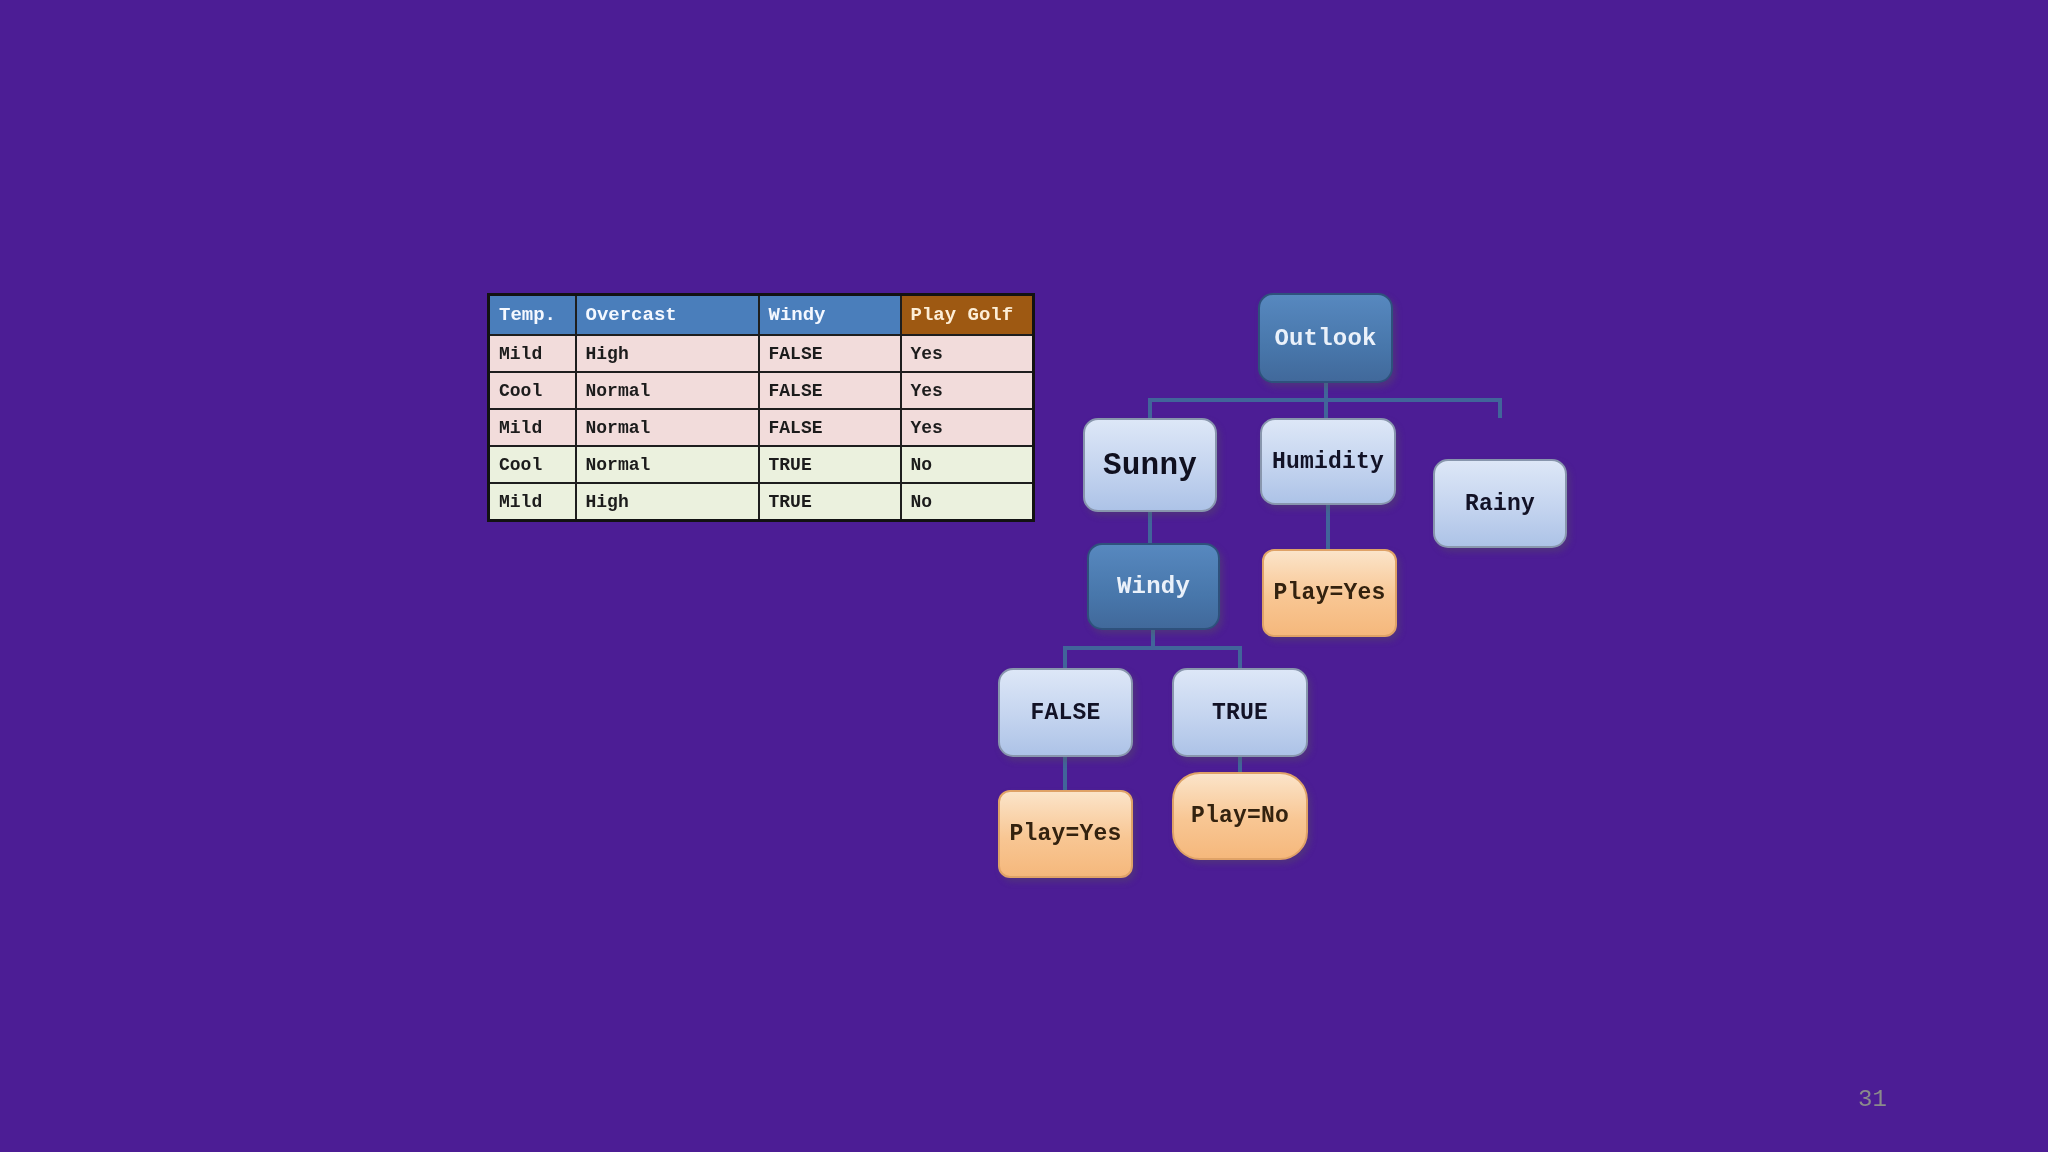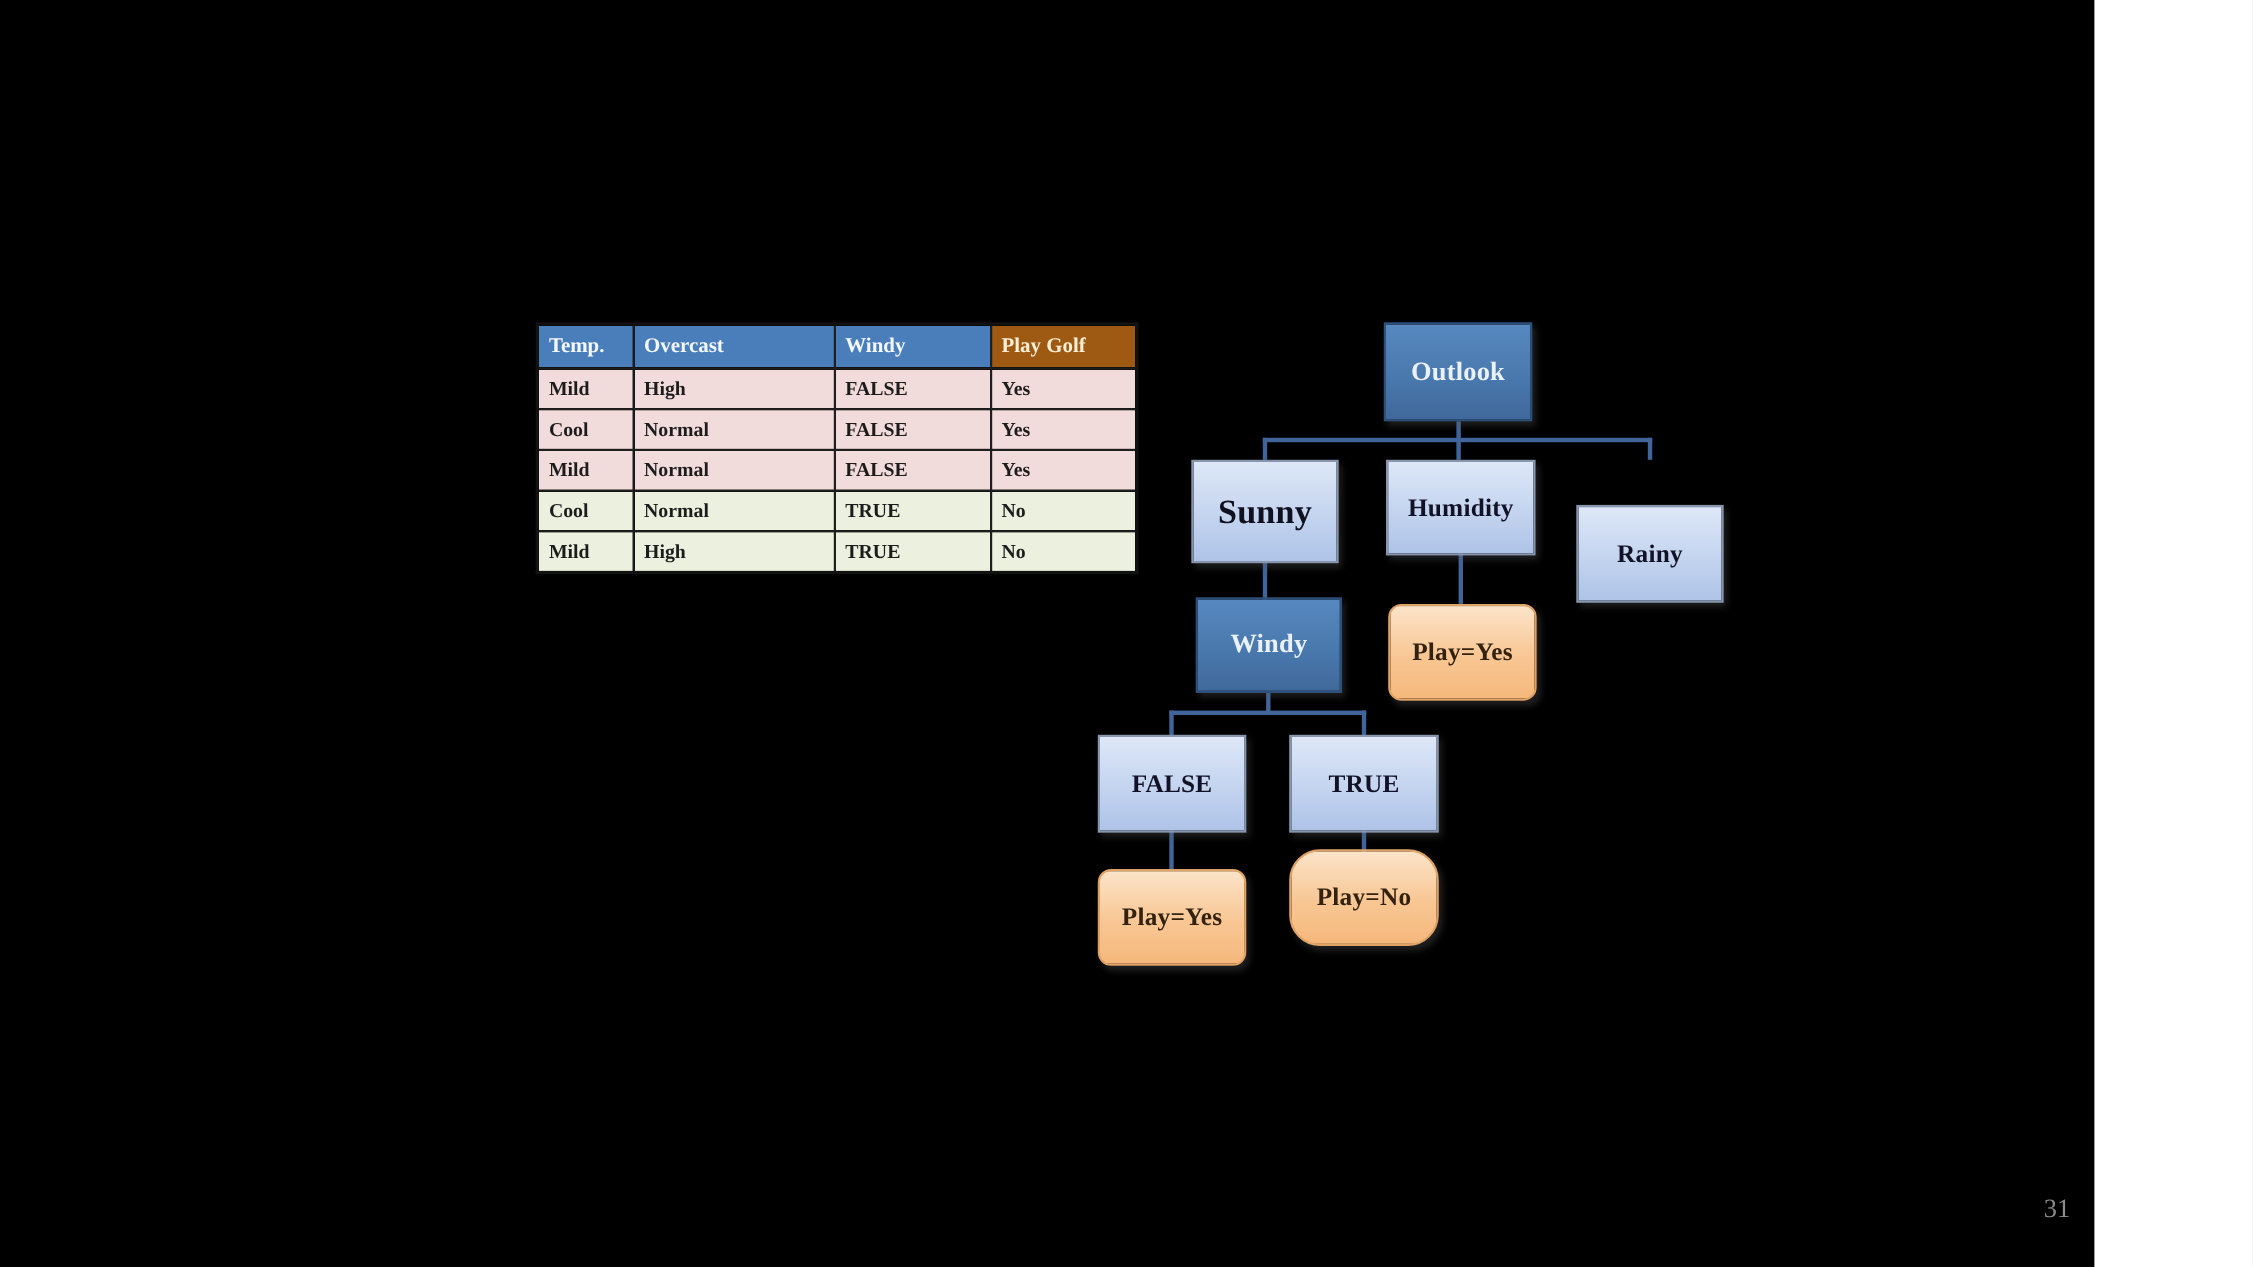--- a/index.html
+++ b/index.html
@@ -1,18 +1,18 @@
 <!DOCTYPE html>
 <html><head>
 <meta charset="utf-8">
 <style>
   html,body{margin:0;padding:0;background:#ffffff;}
   .slide{
-    position:relative;width:1904px;height:1152px;background:#000000;overflow:hidden;
-    font-family:Liberation Serif, serif;
+    position:relative;width:2048px;height:1152px;background:#4c1d95;overflow:hidden;
+    font-family:Liberation Mono, monospace;
   }
 
   
   table.golf{
     position:absolute;left:487px;top:293px;width:545px;
     border-collapse:collapse;table-layout:fixed;
     border:3px solid #121212;
   }
   table.golf th, table.golf td{
     border:2px solid #1e1e1e;
@@ -24,21 +24,21 @@
     font-size:19px;font-weight:bold;
   }
   table.golf th.brown{background:#9e5912;color:#fdeeD6;color:#fdeed6;margin-top:32px;}
   table.golf td{height:35px;font-size:18px;font-weight:bold;color:#1c1c1c;}
   tr.pink  td{background:#f2dcdb;}
   tr.green td{background:#ebf1de;}
 
   
   .node{
     position:absolute;display:flex;align-items:center;justify-content:center;
-    border-radius:0;box-sizing:border-box;
+    border-radius:15px;box-sizing:border-box;
     box-shadow:3px 4px 6px rgba(90,90,90,0.35);
     font-weight:600;letter-spacing:0.2px;
   }
   .node.light{
     background:linear-gradient(180deg,#dde7f7 0%,#c4d4ef 55%,#adc3e7 100%);
     border:2px solid #8896ad;color:#121226;font-size:23px;
   }
   .node.light.big{font-size:31px;font-weight:700;color:#10101f;}
   .node.dark{
     background:linear-gradient(180deg,#5788bf 0%,#4877ab 60%,#41699b 100%);

